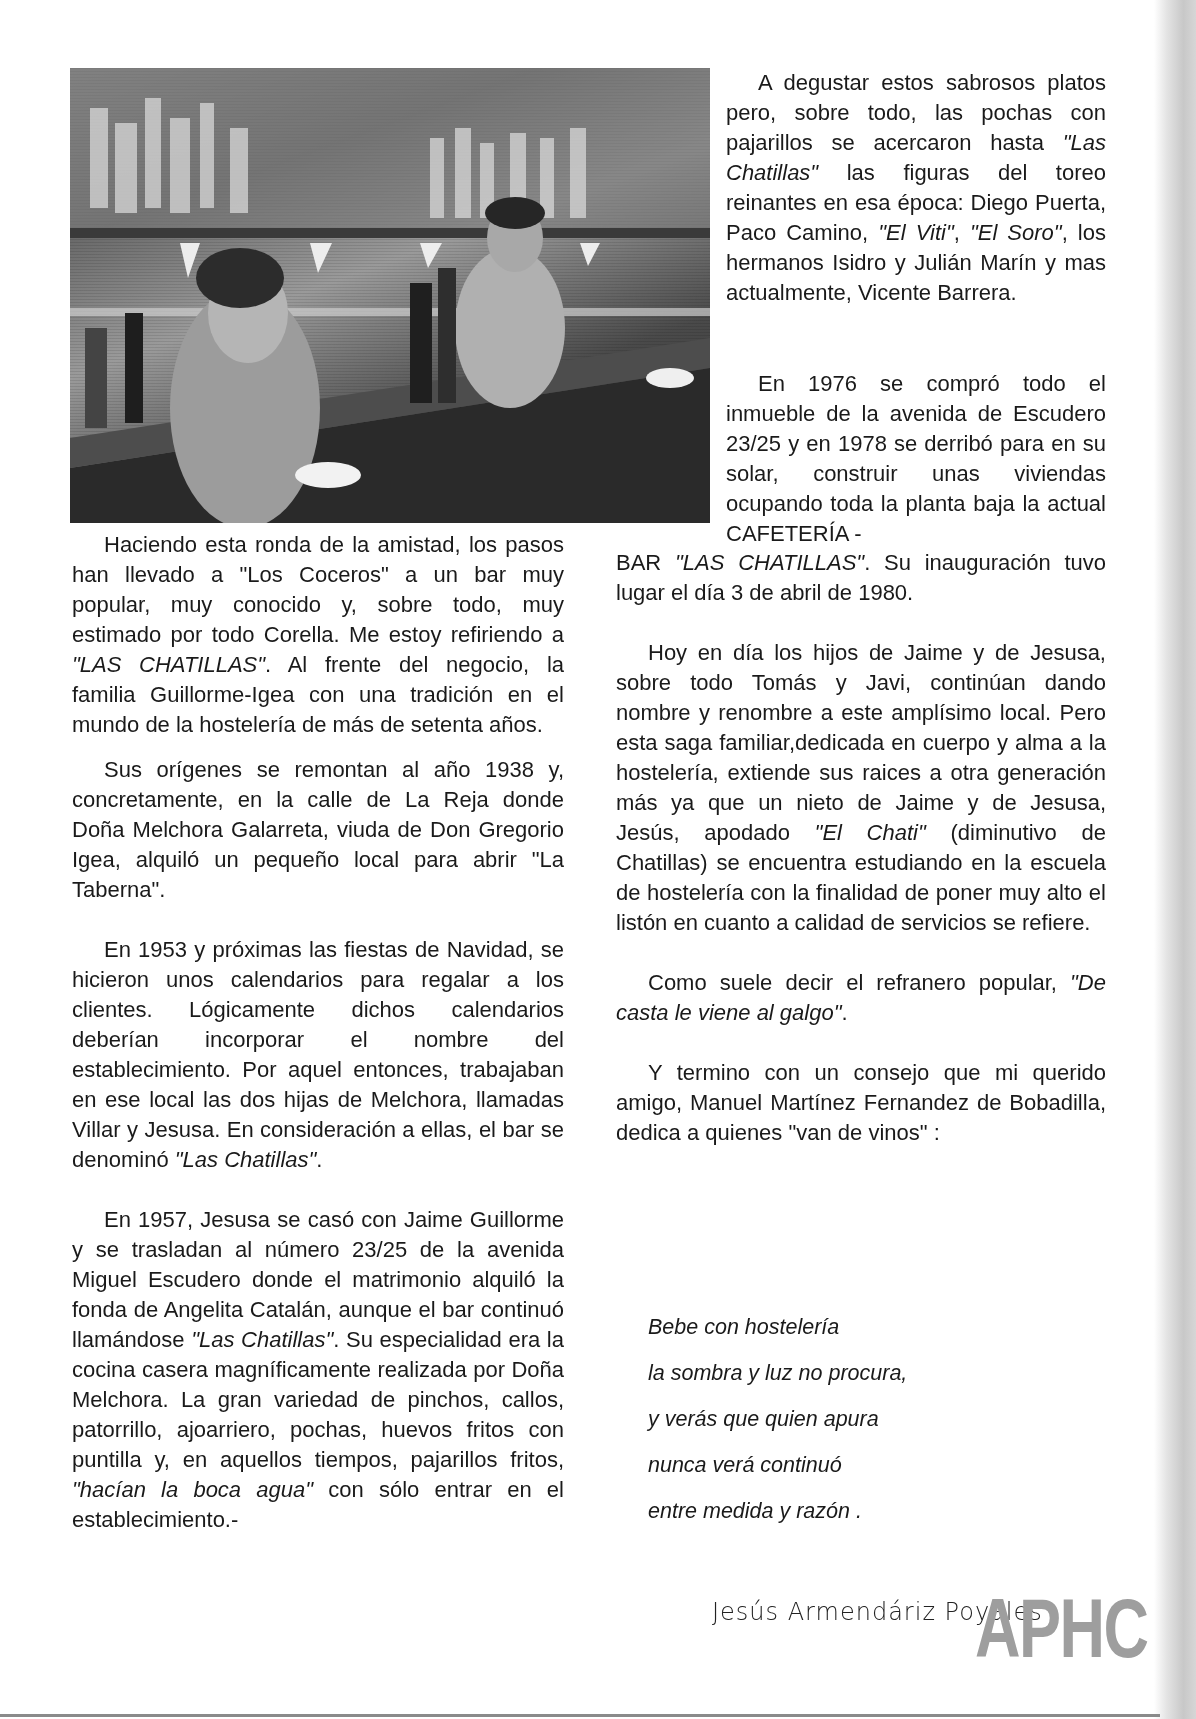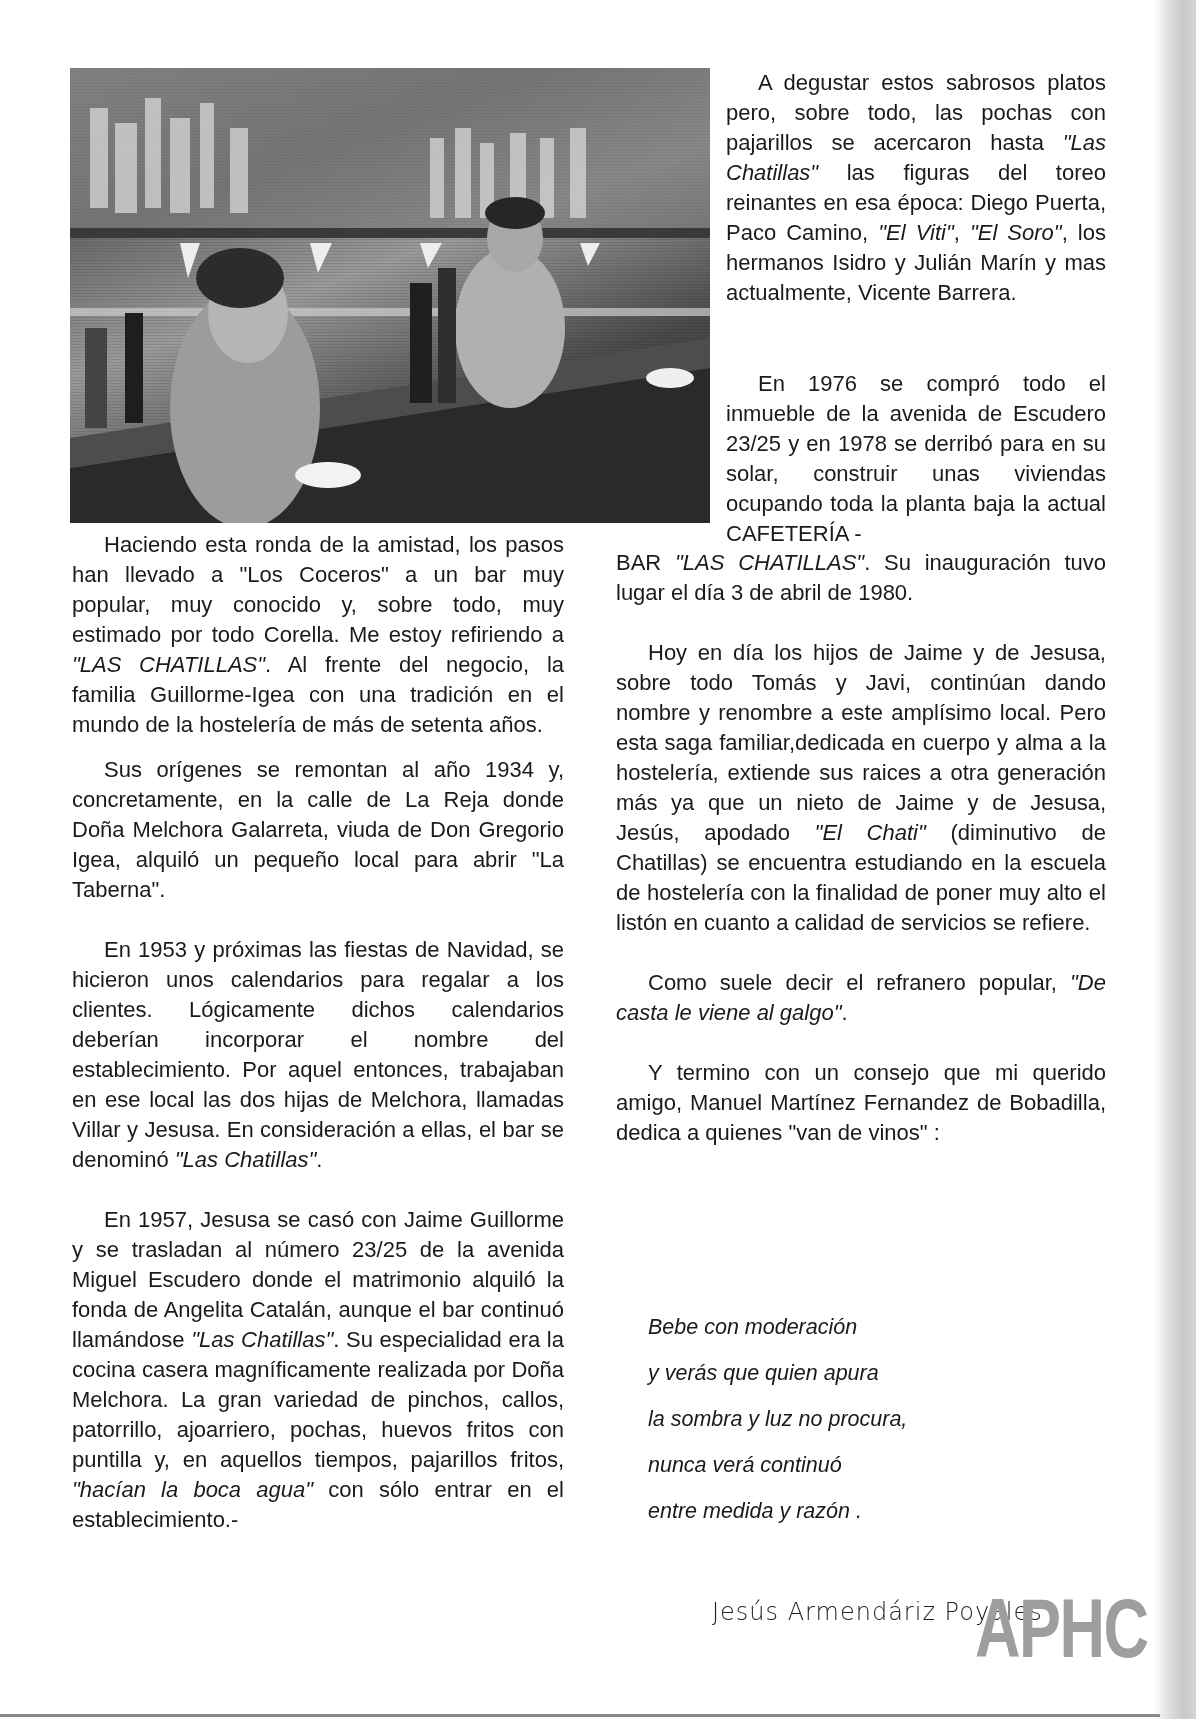--- a/index.html
+++ b/index.html
@@ -98,21 +98,21 @@
     <rect x="55" y="245" width="18" height="110" fill="#1e1e1e"></rect>
     <rect x="15" y="260" width="22" height="100" fill="#444444"></rect>
     <ellipse cx="258" cy="407" rx="33" ry="13" fill="#f2f2f2"></ellipse>
     <ellipse cx="600" cy="310" rx="24" ry="10" fill="#efefef"></ellipse>
   </svg>
 </div>
 
 <div class="text" id="col-left-1">
   <p><span>Haciendo esta ronda de la amistad, los pasos han llevado a "Los Coceros" a un bar muy popular, muy conocido y, sobre todo, muy estimado por todo Corella. Me estoy refiriendo a </span><i>"LAS CHATILLAS"</i><span>. Al frente del negocio, la familia Guillorme-Igea con una tradición en el mundo de la hostelería de más de setenta años.</span></p>
   <div class="gap-s"></div>
-  <p>Sus orígenes se remontan al año 1934 y, concretamente, en la calle de La Reja donde Doña Melchora Galarreta, viuda de Don Gregorio Igea, alquiló un pequeño local para abrir "La Taberna".</p>
+  <p>Sus orígenes se remontan al año 1938 y, concretamente, en la calle de La Reja donde Doña Melchora Galarreta, viuda de Don Gregorio Igea, alquiló un pequeño local para abrir "La Taberna".</p>
   <div class="gap-l"></div>
   <p><span>En 1953 y próximas las fiestas de Navidad, se hicieron unos calendarios para regalar a los clientes. Lógicamente dichos calendarios deberían incorporar el nombre del establecimiento. Por aquel entonces, trabajaban en ese local las dos hijas de Melchora, llamadas Villar y Jesusa. En consideración a ellas, el bar se denominó </span><i>"Las Chatillas"</i><span>.</span></p>
   <div class="gap-l"></div>
   <p><span>En 1957, Jesusa se casó con Jaime Guillorme y se trasladan al número 23/25 de la avenida Miguel Escudero donde el matrimonio alquiló la fonda de Angelita Catalán, aunque el bar continuó llamándose </span><i>"Las Chatillas"</i><span>. Su especialidad era la cocina casera magníficamente realizada por Doña Melchora. La gran variedad de pinchos, callos, patorrillo, ajoarriero, pochas, huevos fritos con puntilla y, en aquellos tiempos, pajarillos fritos, </span><i>"hacían la boca agua"</i><span> con sólo entrar en el establecimiento.-</span></p>
 </div>
 
 <div class="text" id="col-right-top">
   <p><span>A degustar estos sabrosos platos pero, sobre todo, las pochas con pajarillos se acercaron hasta </span><i>"Las Chatillas"</i><span> las figuras del toreo reinantes en esa época: Diego Puerta, Paco Camino, </span><i>"El Viti"</i><span>, </span><i>"El Soro"</i><span>, los hermanos Isidro y Julián Marín y mas actualmente, Vicente Barrera.</span></p>
 </div>
 
@@ -124,21 +124,21 @@
   <p style="text-indent:0"><span>BAR </span><i>"LAS CHATILLAS"</i><span>. Su inauguración tuvo lugar el día 3 de abril de 1980.</span></p>
   <div class="gap-l"></div>
   <p><span>Hoy en día los hijos de Jaime y de Jesusa, sobre todo Tomás y Javi, continúan dando nombre y renombre a este amplísimo local. Pero esta saga familiar,dedicada en cuerpo y alma a la hostelería, extiende sus raices a otra generación más ya que un nieto de Jaime y de Jesusa, Jesús, apodado </span><i>"El Chati"</i><span> (diminutivo de Chatillas) se encuentra estudiando en la escuela de hostelería con la finalidad de poner muy alto el listón en cuanto a calidad de servicios se refiere.</span></p>
   <div class="gap-l"></div>
   <p><span>Como suele decir el refranero popular, </span><i>"De casta le viene al galgo"</i><span>.</span></p>
   <div class="gap-l"></div>
   <p>Y termino con un consejo que mi querido amigo, Manuel Martínez Fernandez de Bobadilla, dedica a quienes "van de vinos" :</p>
 </div>
 
 <div class="poem">
-  <div>Bebe con moderación</div>
+  <div>Bebe con hostelería</div>
+  <div>la sombra y luz no procura,</div>
   <div>y verás que quien apura</div>
-  <div>la sombra y luz no procura,</div>
   <div>nunca verá continuó</div>
   <div>entre medida y razón .</div>
 </div>
 
 <div class="signature">Jesús Armendáriz Poyales</div>
 <div class="logo">APHC</div>
 
 </body></html>

